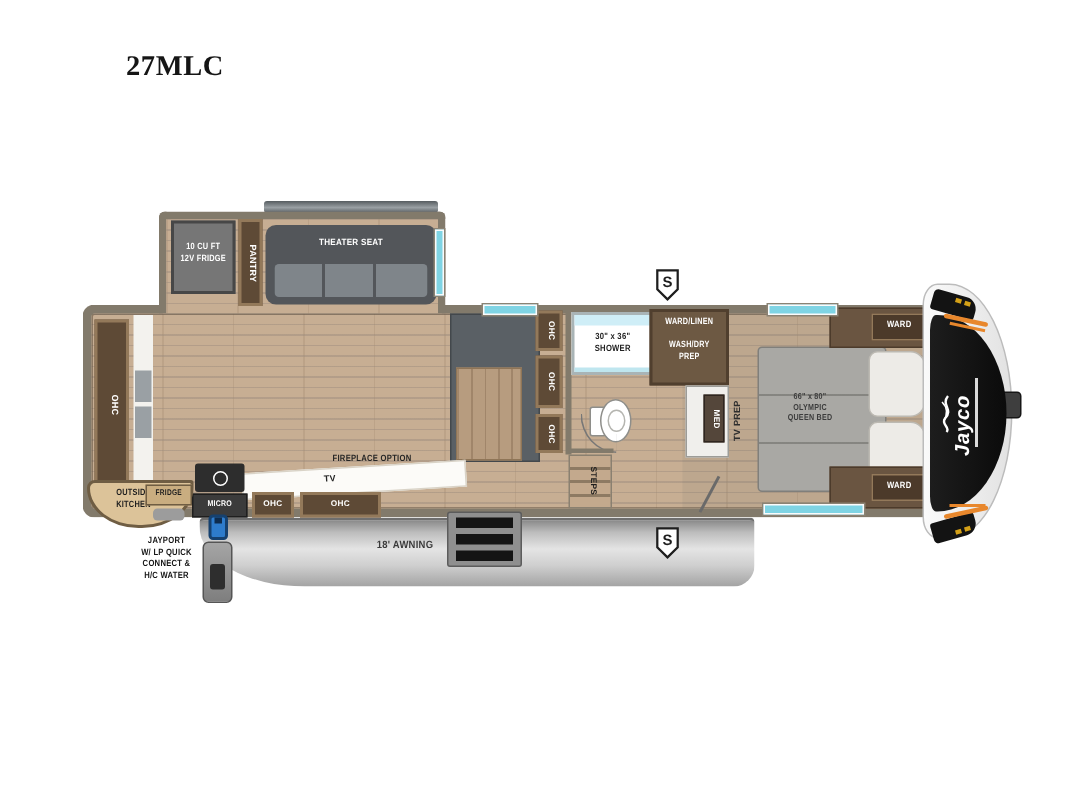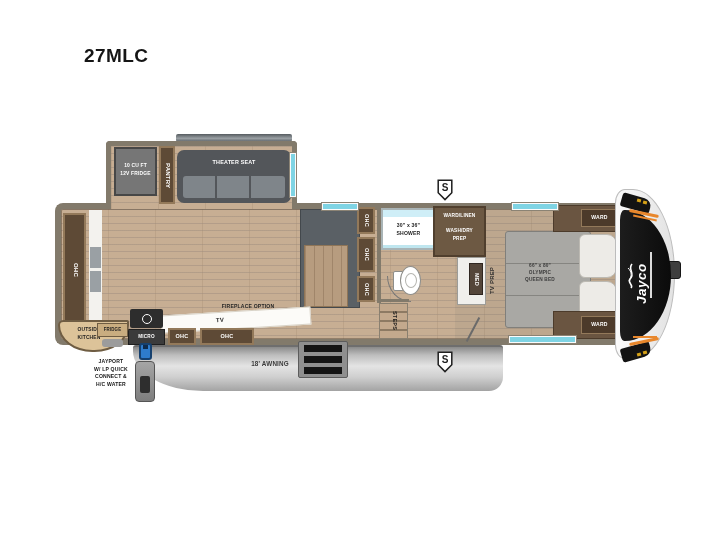--- a/index.html
+++ b/index.html
@@ -18,21 +18,21 @@
   .brown{background:#5e4a36;border:2px solid #93795a;box-sizing:border-box;}
   .window{background:#7fd4e4;border:1px solid #fbfbfb;box-shadow:0 0 0 1px #8b8374;box-sizing:border-box;}
   .arc{border-left:1px solid #777;border-bottom:1px solid #777;border-bottom-left-radius:100%;box-sizing:border-box;}
   .badge{position:absolute;width:16px;height:22px;}
 </style>
 </head>
 <body>
 
 <div class="stage">
 
-  <div class="abs" style="left:84px;top:45px;font-size:19px;font-weight:600;color:#151515;letter-spacing:.4px;">27MLC</div>
+  <div class="abs" style="left:84px;top:34px;font-size:19px;font-weight:600;color:#151515;letter-spacing:.4px;font-family:Liberation Serif, serif;">27MLC</div>
 
   <div class="abs" style="left:133px;top:345px;width:370px;height:46px;border-top:2px solid #6e6e6e;box-sizing:border-box;
               background:linear-gradient(180deg,#8a8a8a 0,#bdbdbd 8px,#e4e4e4 19px,#cfcfcf 30px,#a3a3a3 100%);
               border-radius:3px 3px 14px 70px / 3px 3px 14px 40px;"></div>
   <div class="lbl" style="left:240px;top:360px;width:60px;font-size:7px;color:#3a3a3a;transform:scaleX(.9);">18' AWNING</div>
 
   <div class="abs floor" style="left:55px;top:203px;width:585px;height:142px;border:6px solid #827a6b;border-right:none;
               border-radius:8px 0 0 8px;box-shadow:inset 0 0 0 1px rgba(70,58,45,.4);box-sizing:border-box;"></div>
 
   <div class="abs" style="left:455px;top:209px;width:185px;height:130px;background:rgba(110,105,100,.10);"></div>

